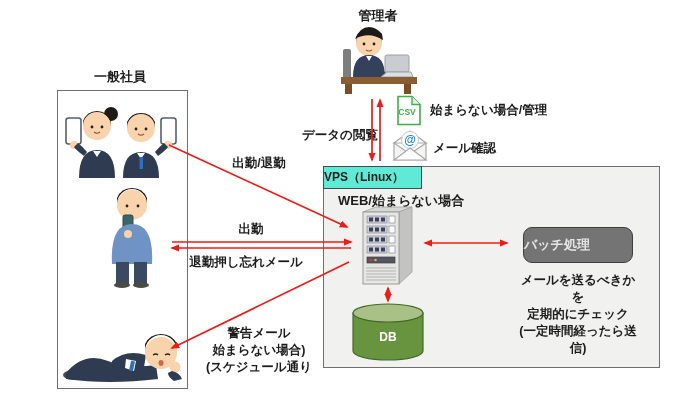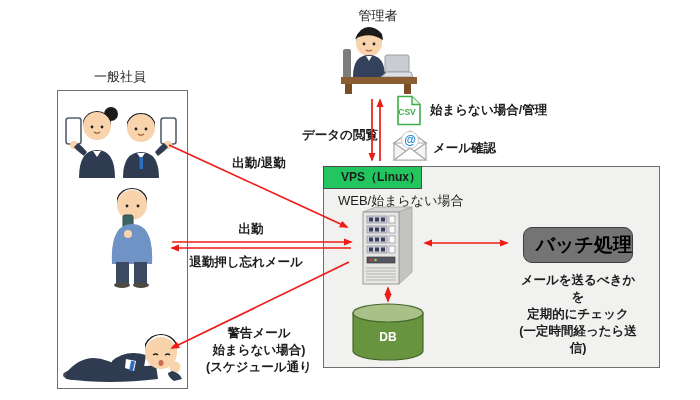--- a/index.html
+++ b/index.html
@@ -3,40 +3,40 @@
 <meta charset="utf-8">
 <style>
   html,body{margin:0;padding:0;}
   .canvas{
     position:relative;width:700px;height:400px;background:#ffffff;overflow:hidden;
     font-family:"Liberation Sans","DejaVu Sans",sans-serif;color:#1c1c1c;
   }
   .abs{position:absolute;}
   .lbl{position:absolute;font-size:12.5px;font-weight:600;white-space:nowrap;color:#1c1c1c;}
   .lbl.center{transform:translateX(-50%);text-align:center;}
-  .lbl.big{font-size:13px;font-weight:400;}
+  .lbl.big{font-size:13px;font-weight:700;}
   .employees-box{
     position:absolute;left:57px;top:90px;width:131px;height:299px;
     border:1.5px solid #6f6f6f;background:#ffffff;box-sizing:border-box;
   }
   .vps-box{
     position:absolute;left:323px;top:166px;width:337px;height:202px;
     border:1.5px solid #6f6f6f;background:#f1f1ef;box-sizing:border-box;
   }
   .vps-tab{
     position:absolute;left:323px;top:166px;width:99px;height:23px;
-    border:1.5px solid #4a4a4a;background:#22c55e;box-sizing:border-box;
-    display:flex;align-items:center;justify-content:flex-end;
+    border:1.5px solid #4a4a4a;background:#5eead4;box-sizing:border-box;
+    display:flex;align-items:center;justify-content:flex-start;
     font-size:12px;font-weight:700;
   }
   .batch-btn{
     position:absolute;left:523px;top:227px;width:110px;height:36px;
     background:#747474;border:1.5px solid #3e3e3e;border-radius:9px;
-    display:flex;align-items:center;justify-content:flex-end;
-    color:#000000;font-size:19px;font-weight:700;box-sizing:border-box;
+    display:flex;align-items:center;justify-content:flex-start;
+    color:#e5e5e5;font-size:13px;font-weight:700;box-sizing:border-box;
   }
   .note{line-height:17px;font-size:12.5px;font-weight:600;text-align:center;transform:translateX(-50%);}
   .wire{position:absolute;left:0;top:0;pointer-events:none;}
 </style>
 </head>
 <body>
 
 <div class="canvas">
 
   <div class="employees-box"></div>

